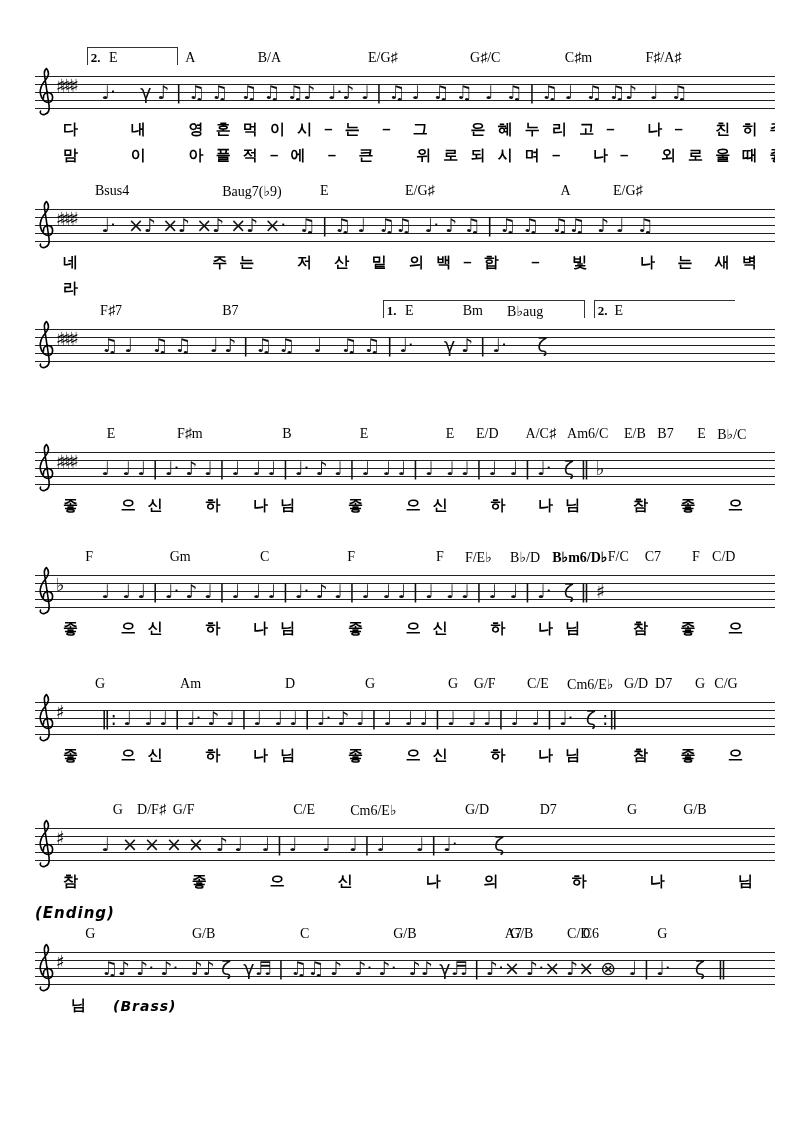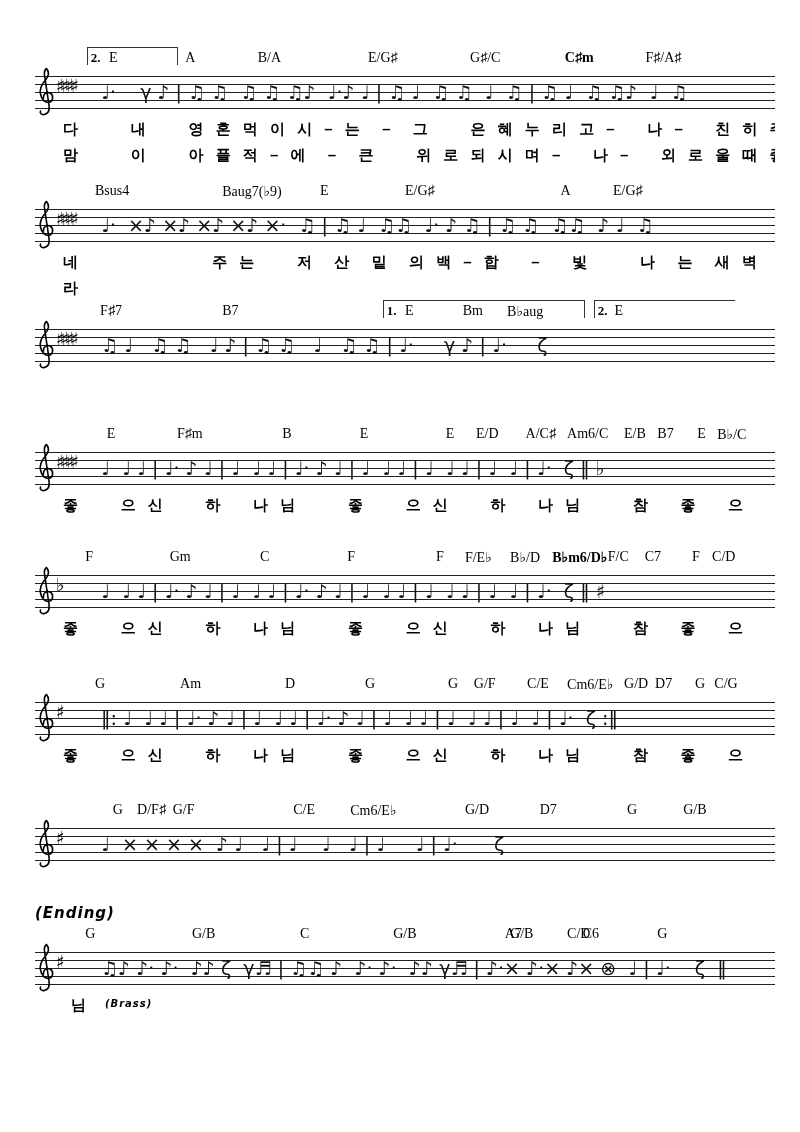--- a/index.html
+++ b/index.html
@@ -37,36 +37,36 @@
     position:absolute;left:28px;right:0;white-space:pre;font-size:15px;font-weight:600;
     letter-spacing:2px;word-spacing:4px;font-family:"Liberation Sans",sans-serif;overflow:hidden;
   }
   .lyr1{top:70px;} .lyr2{top:96px;}
   .sys8 .chords{top:20px;} .sys8 .staff{top:46px;} .sys8 .lyr1{top:90px;left:36px;}
   .hand{
     position:absolute;font-family:"DejaVu Sans",sans-serif;font-style:italic;
     font-size:15px;font-weight:bold;letter-spacing:1px;text-align:center;
   }
   .ending{top:-2px;left:0;}
-  .brass{top:92px;left:70px;font-size:10px;}
+  .brass{top:92px;left:78px;font-size:14px;}
 </style>
 </head>
 <body>
 
 <div class="page">
 
   <section class="system" style="top:50px">
     <div class="chords">
         <div class="volta closed" style="left: 7%; width: 12%;"><span class="vnum">2.</span></div>
         <span class="chord" style="left: 10%;">E</span>
         <span class="chord" style="left: 20.3%;">A</span>
         <span class="chord" style="left: 30.1%;">B/A</span>
         <span class="chord" style="left: 45%;">E/G♯</span>
         <span class="chord" style="left: 58.8%;">G♯/C</span>
-        <span class="chord" style="left: 71.6%; font-weight: bold;">C♯m</span>
+        <span class="chord" style="left: 71.6%;">C♯m</span>
         <span class="chord" style="left: 82.5%;">F♯/A♯</span>
       </div>
     <div class="staff">
       <svg class="clef" width="20" height="52" viewBox="0 0 20 52">
         <path d="M12.5 1.5 C15.5 5 15 9 11.5 13 C7 18 5.5 22 6.5 27 C7.5 33 12 36.5 16 35 C19.5 33.5 19.5 27.5 16 26 C12.5 24.5 9 27 9.5 31 M12.5 1.5 C10.5 3 10 6 10.6 9 L15 38 C15.8 43 14.5 46.5 10.5 47.5 C7.5 48.2 5.5 46 6.5 44" fill="none" stroke="#000" stroke-width="1.6" stroke-linecap="round"></path>
       </svg>
       <span class="keysig">♯♯♯♯</span>
       <span class="notes">♩·    γ ♪ | ♫ ♫  ♫ ♫ ♫♪  ♩·♪ ♩ | ♫ ♩  ♫ ♫  ♩  ♫ | ♫ ♩  ♫ ♫♪  ♩  ♫</span>
     </div>
     <div class="lyr lyr1">다     내    영 혼 먹 이 시 – 는  –  그    은 혜 누 리 고 –   나 –   친 히 주 를 뵙 – 기 원 하</div>
@@ -200,20 +200,21 @@
         <span class="chord" style="left: 80%;">G</span>
         <span class="chord" style="left: 87.6%;">G/B</span>
       </div>
     <div class="staff">
       <svg class="clef" width="20" height="52" viewBox="0 0 20 52">
         <path d="M12.5 1.5 C15.5 5 15 9 11.5 13 C7 18 5.5 22 6.5 27 C7.5 33 12 36.5 16 35 C19.5 33.5 19.5 27.5 16 26 C12.5 24.5 9 27 9.5 31 M12.5 1.5 C10.5 3 10 6 10.6 9 L15 38 C15.8 43 14.5 46.5 10.5 47.5 C7.5 48.2 5.5 46 6.5 44" fill="none" stroke="#000" stroke-width="1.6" stroke-linecap="round"></path>
       </svg>
       <span class="keysig">♯</span>
       <span class="notes">♩  × × × ×  ♪ ♩   ♩ | ♩    ♩   ♩ | ♩     ♩ | ♩·      ζ</span>
     </div>
+    <div class="lyr lyr1">참           좋      으     신       나    의       하      나       님</div>
   </section>
 
   <section class="system sys8" style="top:906px">
     <div class="hand ending">(Ending)</div>
     <div class="chords">
         <span class="chord" style="left: 6.8%;">G</span>
         <span class="chord" style="left: 21.2%;">G/B</span>
         <span class="chord" style="left: 35.8%;">C</span>
         <span class="chord" style="left: 48.4%;">G/B</span>
         <span class="chord" style="left: 60.1%; margin-left: 25px;">A7</span>

